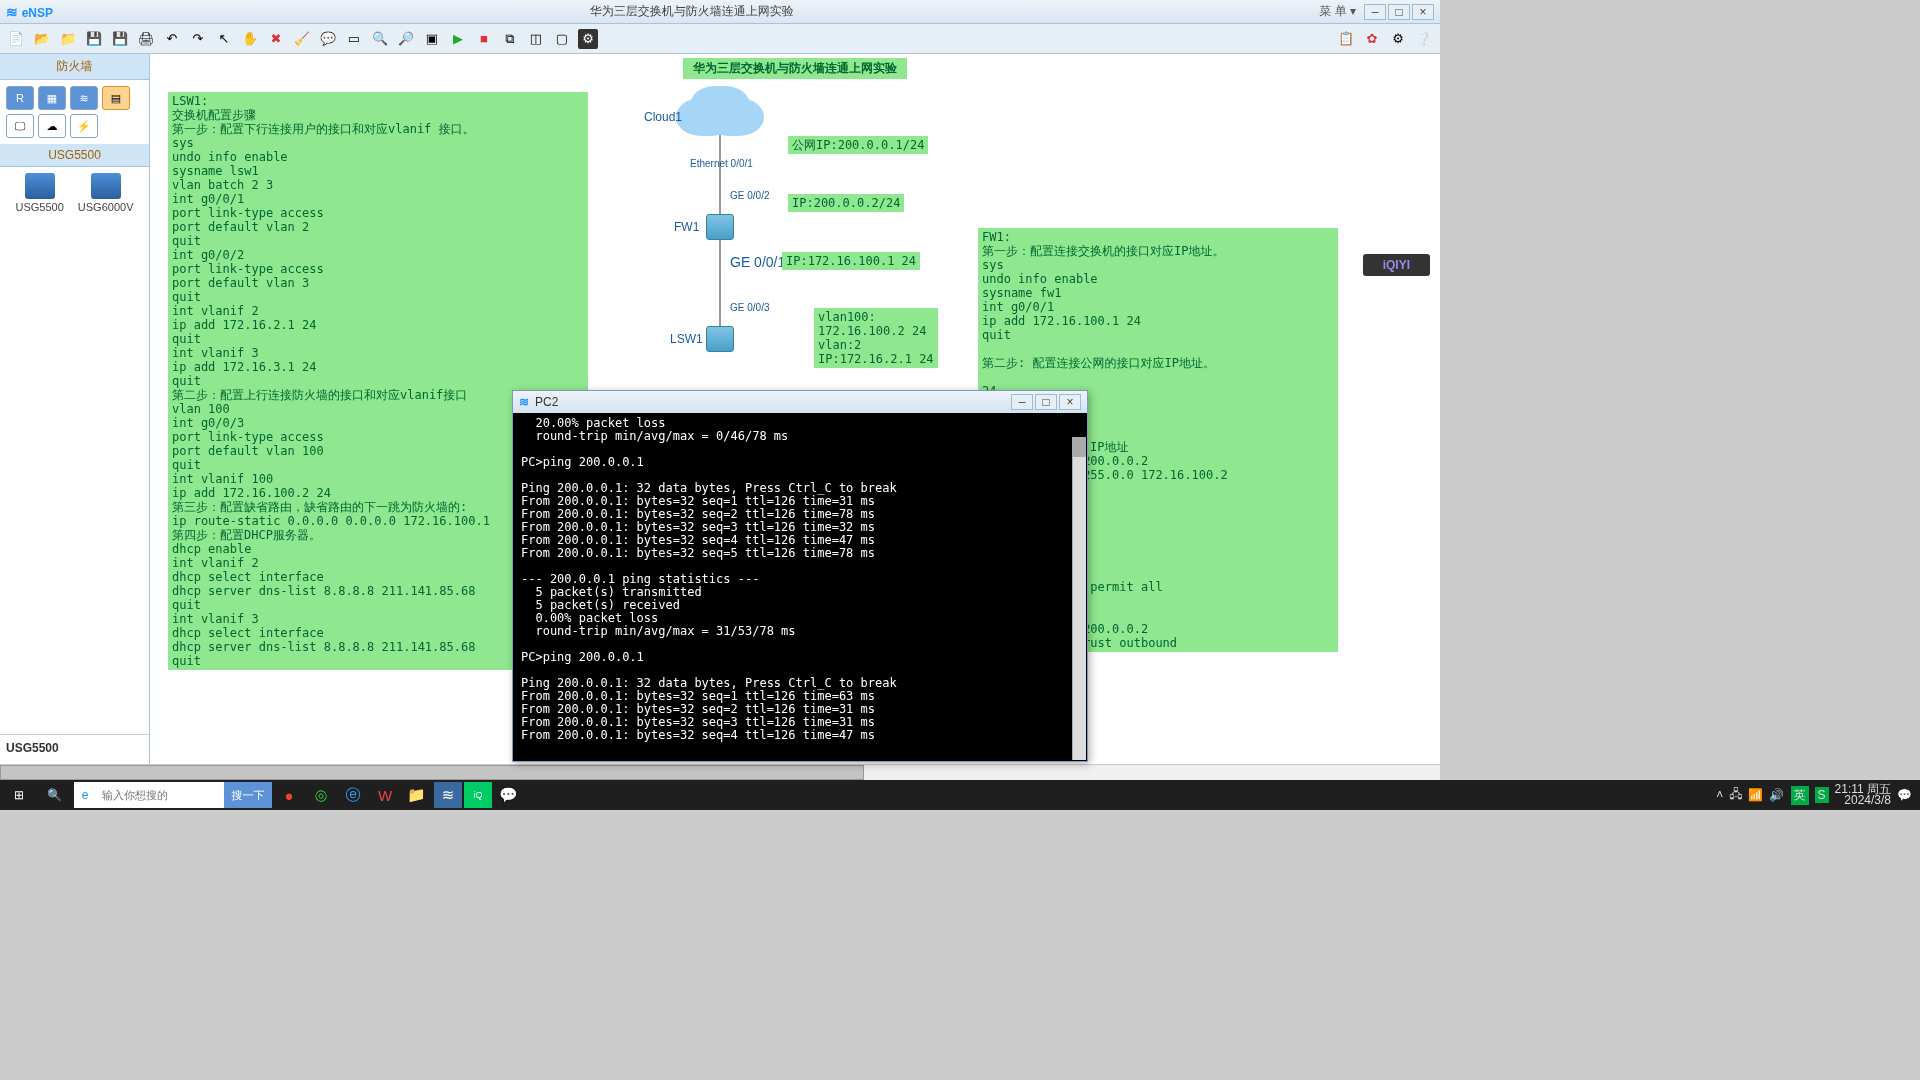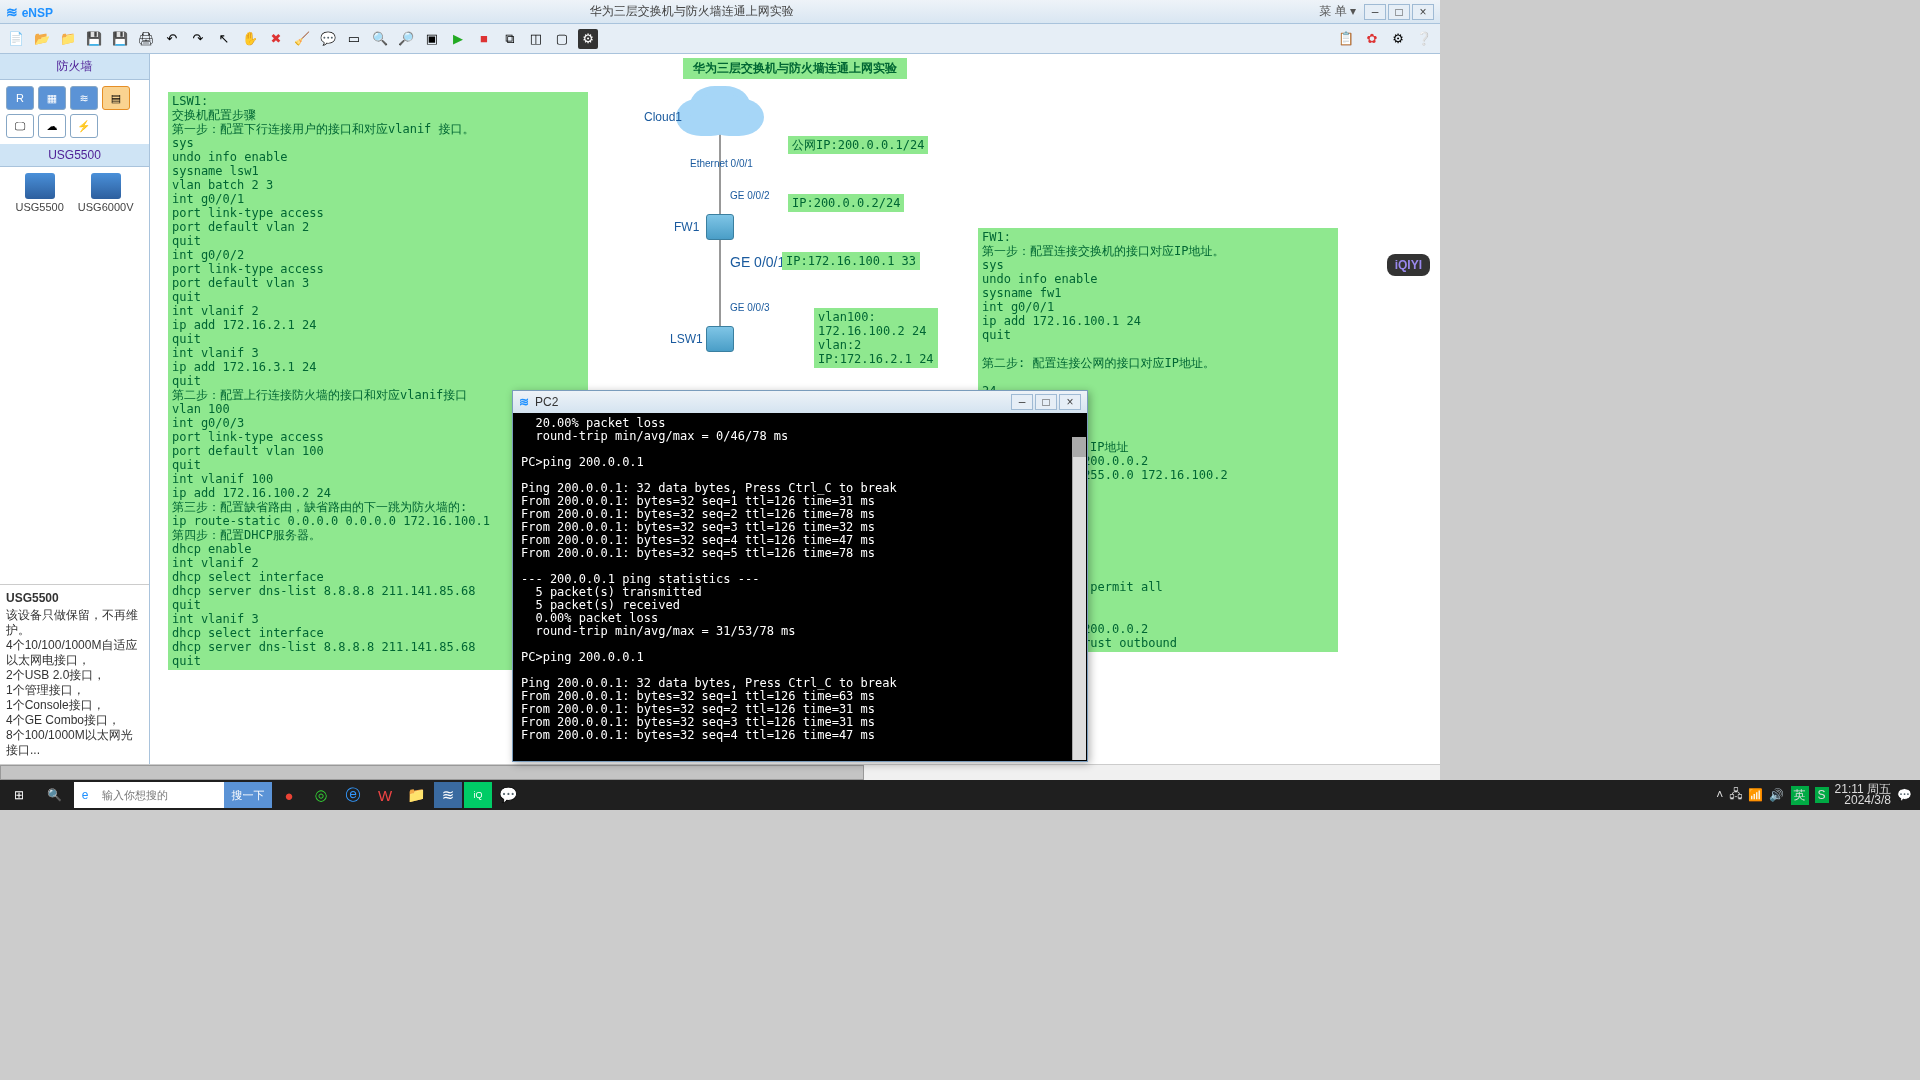--- a/index.html
+++ b/index.html
@@ -7,21 +7,21 @@
 .win{width:1440px;height:780px;background:#fff;display:flex;flex-direction:column;position:relative}
 .title{height:24px;background:linear-gradient(#eef3f8,#d9e6f2);display:flex;align-items:center;padding:0 6px;border-bottom:1px solid #a9c3dc}
 .logo{color:#1E90FF;font-weight:bold;font-size:14px;margin-right:11px}
 .title-text{flex:1;text-align:center;color:#444}
 .wbtn{width:22px;height:16px;margin-left:2px;background:#e6eef6;border:1px solid #9fbad4;text-align:center;line-height:14px;color:#444;font-size:12px}
 .menu-btn{margin-right:6px;color:#555}
 .toolbar{height:30px;background:#e6eef6;border-bottom:1px solid #a9c3dc;display:flex;align-items:center;gap:6px;padding:0 6px}
 .tb{width:20px;height:20px;border-radius:2px;display:flex;align-items:center;justify-content:center;font-size:13px}
 .body{flex:1;display:flex;overflow:hidden;position:relative}
 .left{width:150px;background:#fff;border-right:1px solid #a9c3dc;display:flex;flex-direction:column}
-.lhead{background:#cfe4f5;text-align:center;padding:4px 16px;border-bottom:1px solid #a9c3dc;color:#4c1d95}
+.lhead{background:#cfe4f5;text-align:center;padding:4px 16px;border-bottom:1px solid #a9c3dc;color:#a16207}
 .palette{display:flex;flex-wrap:wrap;gap:4px;padding:6px}
 .dev{width:28px;height:24px;border:1px solid #87a7c5;border-radius:3px;background:#fff;display:flex;align-items:center;justify-content:center;font-size:11px}
 .dev.sel{background:#fad390;border-color:#e58e26}
 .devlist{display:flex;gap:14px;padding:6px;justify-content:center}
 .devbox{display:flex;flex-direction:column;align-items:center;gap:2px}
 .devico{width:30px;height:26px;background:linear-gradient(#4a90d9,#2d5f9e);border-radius:3px}
 .devlbl{font-size:11px;color:#444}
 .desc{padding:6px;font-size:11px;color:#333;line-height:15px;border-top:1px solid #ccc;margin-top:auto}
 .desc h4{font-size:12px;font-weight:bold;margin-bottom:2px}
 .canvas{flex:1;position:relative;background:#fff;overflow:hidden}
@@ -38,21 +38,21 @@
 .pc2{position:absolute;left:512px;top:390px;width:576px;height:372px;background:#fff;border:1px solid #7a9cbc;display:flex;flex-direction:column;box-shadow:2px 2px 8px rgba(0,0,0,.3)}
 .pc2-title{background:linear-gradient(#eef3f8,#d4e3f0);height:22px;display:flex;align-items:center;padding:0 6px}
 .pc2-logo{color:#1E90FF;font-weight:bold;margin-right:6px}
 .pc2-name{color:#333;flex:1}
 .pc2-tabs{display:flex;background:#ecebe5;border-bottom:1px solid #bbb}
 .ptab{padding:4px 14px;border-right:1px solid #ccc;color:#555;background:#f4f3ed}
 .ptab.active{background:#fff;border-bottom:1px solid #fff;margin-bottom:-1px}
 .console{flex:1;background:#000;color:#fff;font-family:"Consolas",monospace;font-size:12px;padding:4px 8px;white-space:pre;overflow:hidden;line-height:13px;position:relative}
 .con-scroll{position:absolute;right:0;top:0;width:14px;height:100%;background:#ddd;border-left:1px solid #aaa}
 .con-thumb{position:absolute;top:0;width:100%;height:20px;background:#aaa}
-.watermark{position:absolute;right:10px;top:200px;background:#333;color:#98e;padding:4px 8px;border-radius:8px;font-weight:bold}
+.watermark{position:absolute;right:10px;top:200px;background:#333;color:#98e;padding:4px 20px;border-radius:3px;font-weight:bold}
 .taskbar{height:30px;background:#1f1f1f;display:flex;align-items:center;color:#fff;padding:0 2px;gap:2px}
 .tbtn{width:34px;height:28px;display:flex;align-items:center;justify-content:center}
 .search{width:128px;height:26px;background:#fff;color:#777;display:flex;align-items:center;padding:0 6px;font-size:11px}
 .srchbtn{width:48px;height:26px;background:#5b93d6;color:#fff;font-size:11px;display:flex;align-items:center;justify-content:center}
 .tray{margin-left:auto;display:flex;align-items:center;gap:6px;padding-right:6px;font-size:10px;color:#ddd}
 .clock{text-align:right;line-height:11px}
 .taskico{width:30px;height:28px;display:flex;align-items:center;justify-content:center;font-size:15px}
 </style>
 </head>
 <body>
@@ -117,27 +117,20 @@
           <div class="devico"></div>
           <div class="devlbl">USG5500</div>
         </div>
         <div class="devbox">
           <div class="devico"></div>
           <div class="devlbl">USG6000V</div>
         </div>
       </div>
       <div class="desc">
         <h4>USG5500</h4>
-        <div style="white-space:pre-line">该设备只做保留，不再维护。
-4个10/100/1000M自适应以太网电接口，
-2个USB 2.0接口，
-1个管理接口，
-1个Console接口，
-4个GE Combo接口，
-8个100/1000M以太网光接口...</div>
       </div>
     </div>
 
     <div class="canvas">
       <div class="ctitle">华为三层交换机与防火墙连通上网实验</div>
 
       <div class="note" style="left:18px;top:38px;width:420px">LSW1:
 交换机配置步骤
 第一步：配置下行连接用户的接口和对应vlanif 接口。
 sys
@@ -221,21 +214,21 @@
       <div class="fw" style="left:556px;top:160px"></div>
       <div class="nodelbl" style="left:524px;top:166px">FW1</div>
       <div class="nodelbl" style="left:580px;top:200px;font-size:14px">GE 0/0/1</div>
       <div class="nodelbl" style="left:580px;top:248px;font-size:10px">GE 0/0/3</div>
 
       <div class="sw" style="left:556px;top:272px"></div>
       <div class="nodelbl" style="left:520px;top:278px">LSW1</div>
 
       <div class="note" style="left:638px;top:82px">公网IP:200.0.0.1/24</div>
       <div class="note" style="left:638px;top:140px">IP:200.0.0.2/24</div>
-      <div class="note" style="left:632px;top:198px">IP:172.16.100.1 33</div>
+      <div class="note" style="left:632px;top:198px">IP:172.16.100.1 24</div>
       <div class="note" style="left:664px;top:254px">vlan100:
 172.16.100.2 24
 vlan:2
 IP:172.16.2.1 24</div>
 
       <div class="watermark">iQIYI</div>
     </div>
   </div>
 
   <div class="scrollbar">

